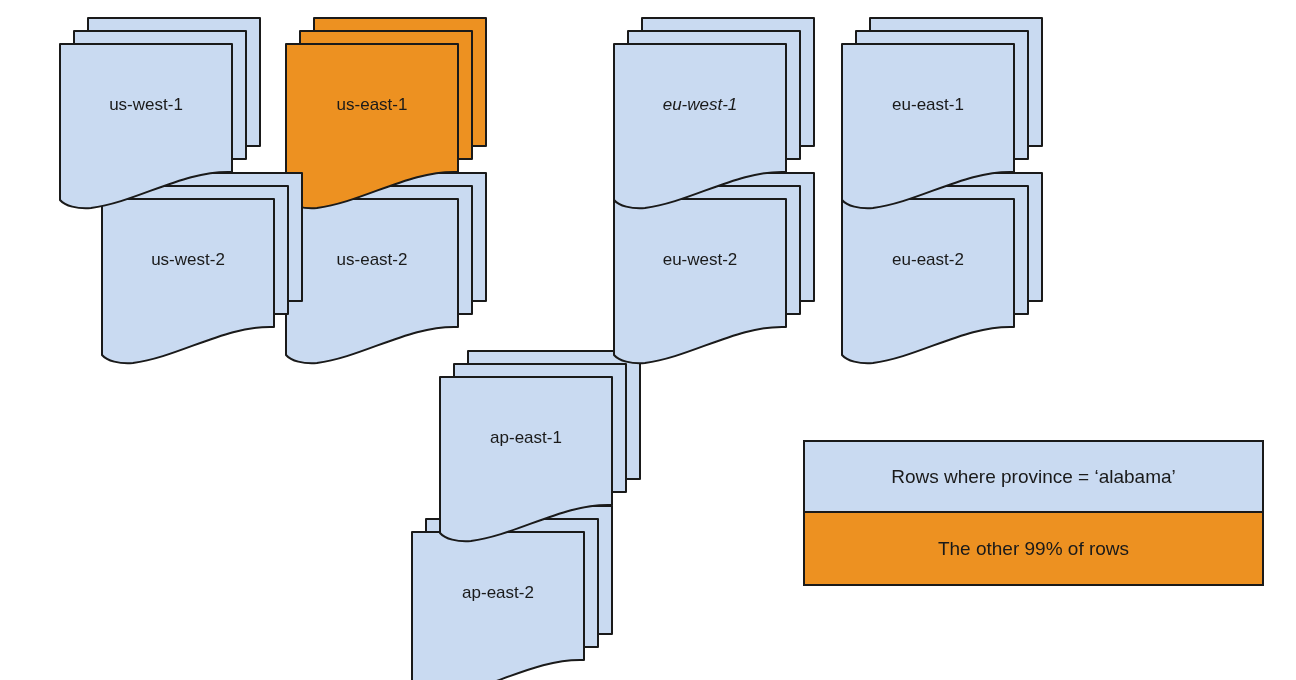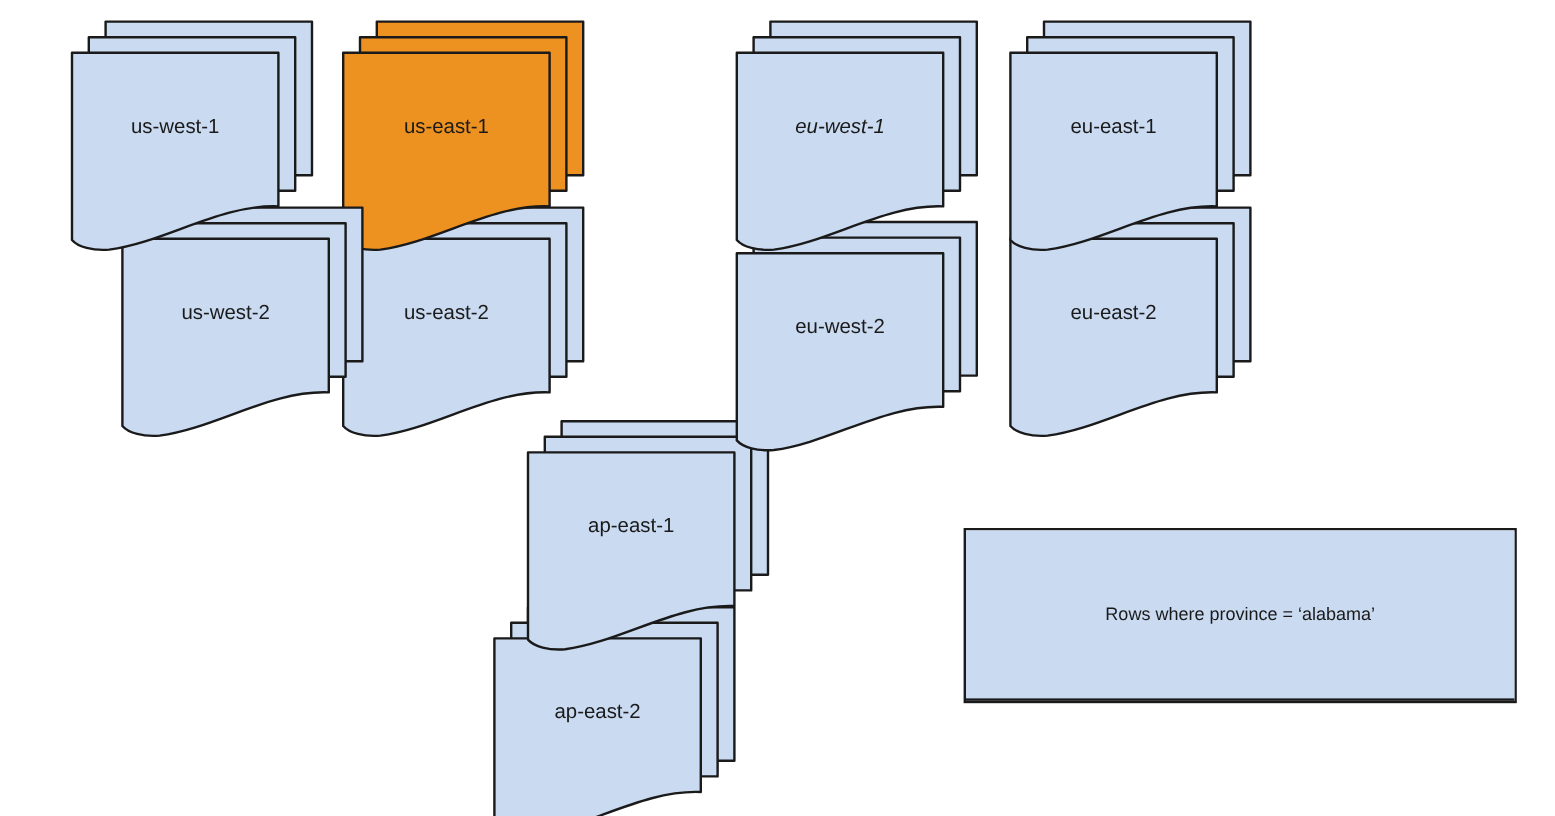--- a/index.html
+++ b/index.html
@@ -42,21 +42,21 @@
     border: 2px solid #1a1a1a;
     box-sizing: border-box;
     display: flex;
     flex-direction: column;
   }
   .legend-row {
     flex: 1 1 50%;
     display: flex;
     align-items: center;
     justify-content: center;
-    font-size: 15px;
+    font-size: 19px;
     color: #1a1a1a;
     box-sizing: border-box;
   }
   .legend-row.top {
     border-bottom: 2px solid #1a1a1a;
   }
 </style>
 </head>
 <body>
 
@@ -110,21 +110,21 @@
         </g>
         <g transform="translate(15,14)">
           <path d="M 0 0 L 172 0 L 172 128 L 0 128 Z" fill="#C9DAF1" stroke="#1A1A1A" stroke-width="2" stroke-linejoin="round"></path>
         </g>
         <g transform="translate(1,27)">
           <path d="M 0 0 L 172 0 L 172 128 C 123.83999999999999 126, 77.4 158, 30.959999999999997 164 C 17.2 165, 5.16 162, 0 156 Z" fill="#C9DAF1" stroke="#1A1A1A" stroke-width="2" stroke-linejoin="round"></path>
         </g>
         <text class="doc-label" x="87" y="89">eu-east-1</text>
       </svg>
     </div>
-    <div class="stack" style="left: 576px; top: 184px;">
+    <div class="stack" style="left: 576px; top: 172px;">
       <svg width="204" height="196">
         <g transform="translate(29,1)">
           <path d="M 0 0 L 172 0 L 172 128 L 0 128 Z" fill="#C9DAF1" stroke="#1A1A1A" stroke-width="2" stroke-linejoin="round"></path>
         </g>
         <g transform="translate(15,14)">
           <path d="M 0 0 L 172 0 L 172 128 L 0 128 Z" fill="#C9DAF1" stroke="#1A1A1A" stroke-width="2" stroke-linejoin="round"></path>
         </g>
         <g transform="translate(1,27)">
           <path d="M 0 0 L 172 0 L 172 128 C 123.83999999999999 126, 77.4 158, 30.959999999999997 164 C 17.2 165, 5.16 162, 0 156 Z" fill="#C9DAF1" stroke="#1A1A1A" stroke-width="2" stroke-linejoin="round"></path>
         </g>
@@ -199,15 +199,18 @@
           <path d="M 0 0 L 172 0 L 172 128 C 123.83999999999999 126, 77.4 158, 30.959999999999997 164 C 17.2 165, 5.16 162, 0 156 Z" fill="#C9DAF1" stroke="#1A1A1A" stroke-width="2" stroke-linejoin="round"></path>
         </g>
         <text class="doc-label" x="87" y="89">us-west-1</text>
       </svg>
     </div>
 
   <div class="legend">
     <div class="legend-row top" style="background: rgb(201, 218, 241);">
       <span>Rows where province = ‘alabama’</span>
     </div>
+    <div class="legend-row bottom" style="background: rgb(237, 145, 33);">
+      <span>The other 99% of rows</span>
+    </div>
   </div>
 
 </div>
 
 </body></html>

